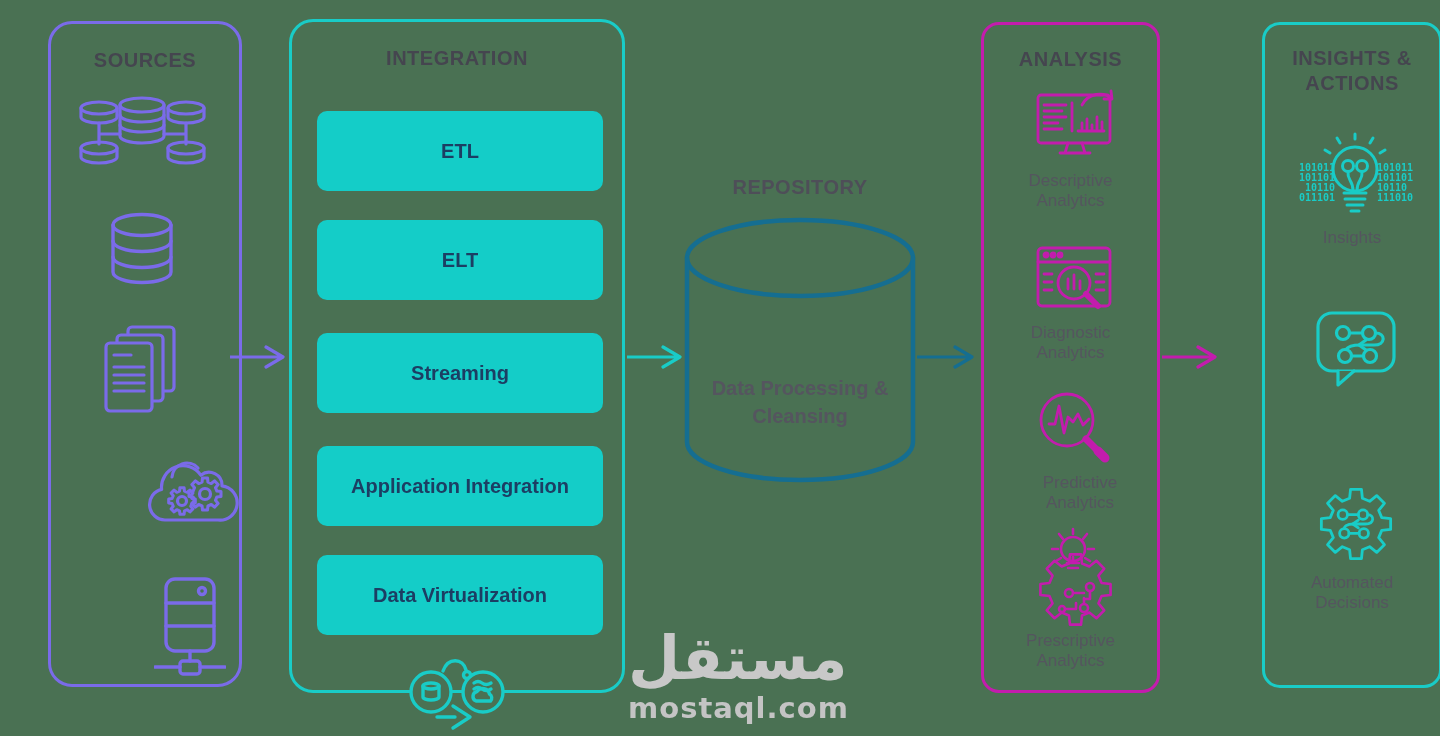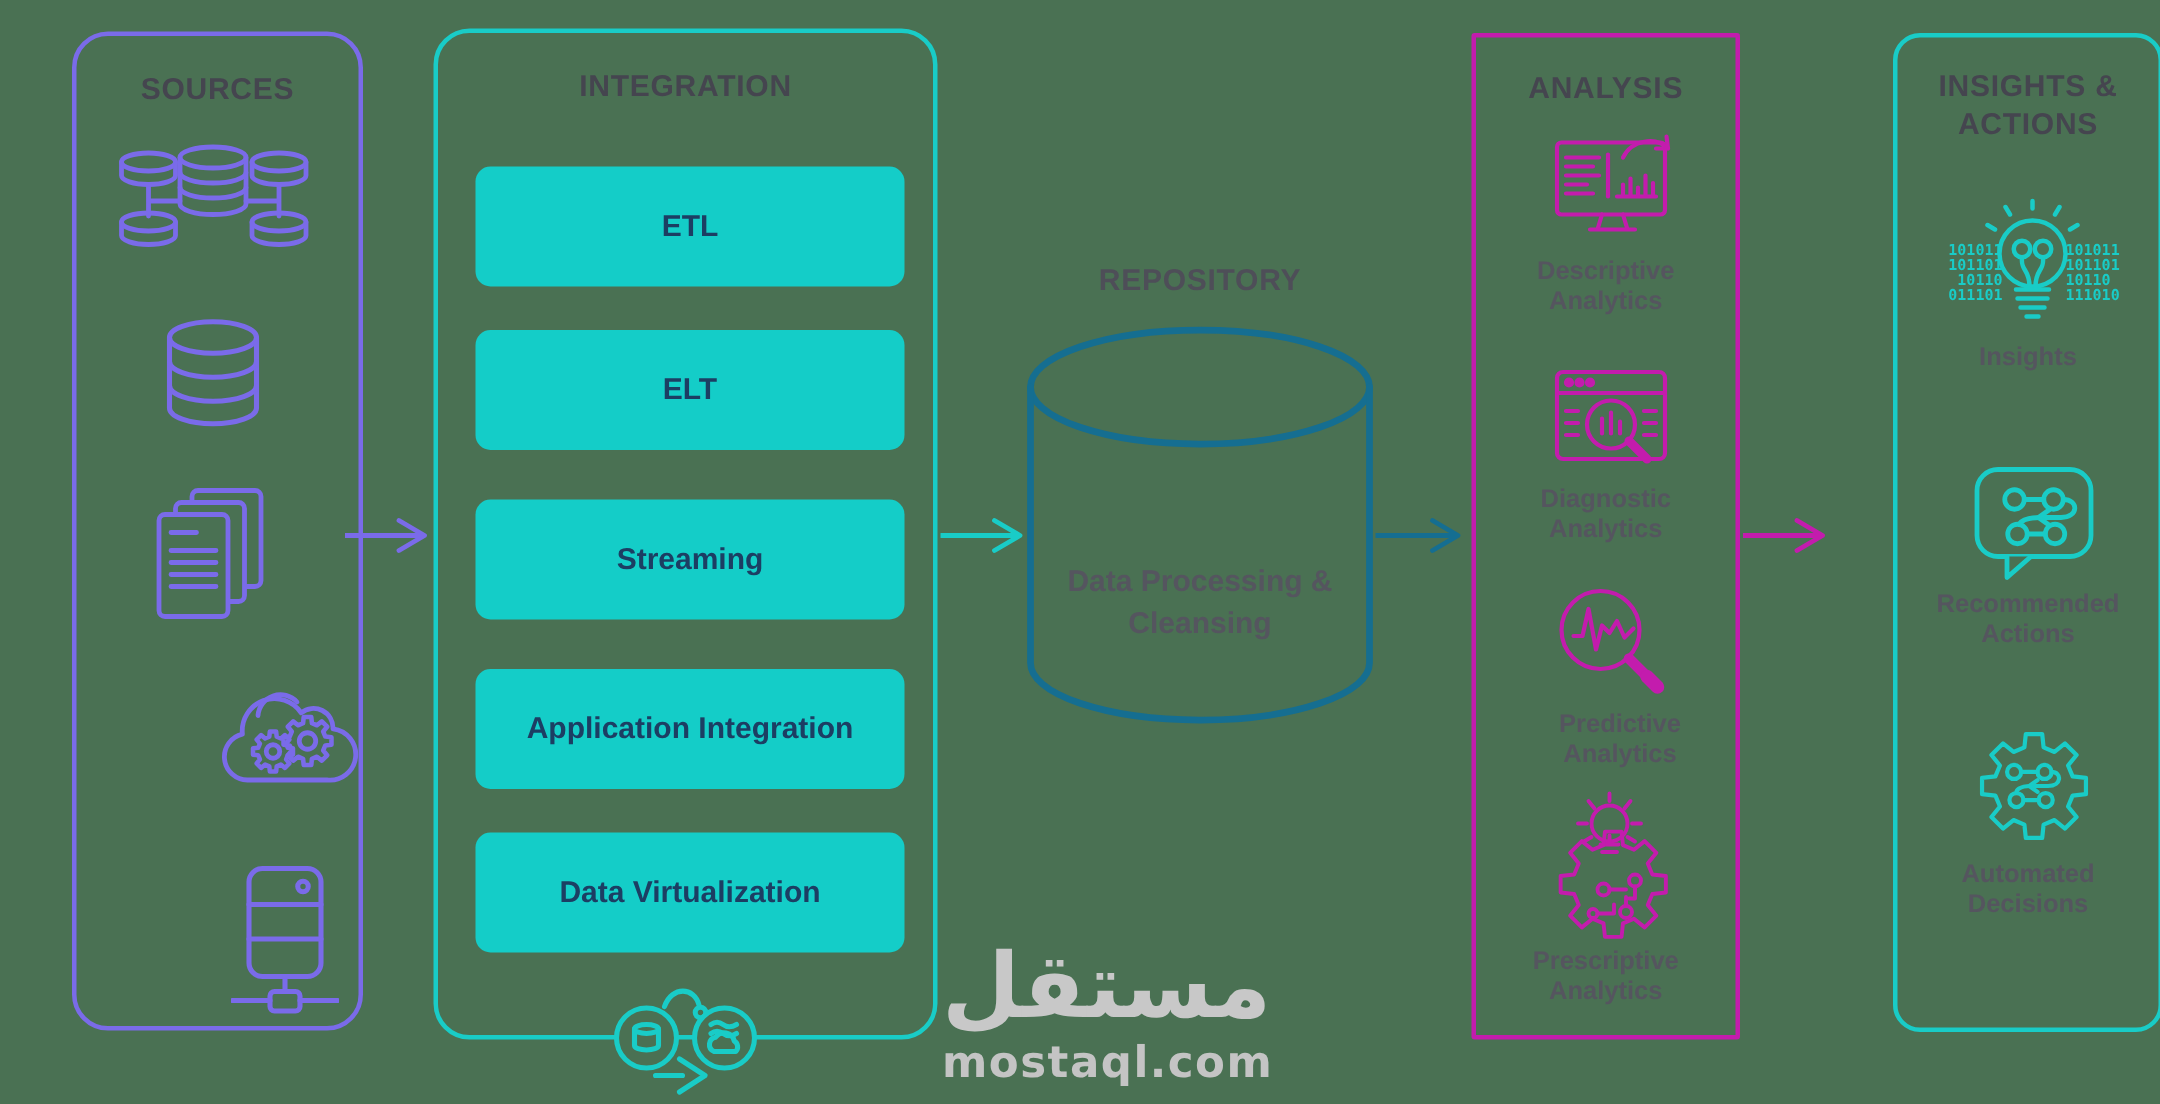--- a/index.html
+++ b/index.html
@@ -6,21 +6,21 @@
   body{width:1440px;height:736px;position:relative;overflow:hidden;
        background:#4A7153;font-family:"Liberation Sans",sans-serif;}
   .abs{position:absolute;}
   .box{position:absolute;border:3px solid;border-radius:24px;box-sizing:border-box;}
   .title{position:absolute;left:0;right:0;text-align:center;
          font-weight:bold;font-size:20px;letter-spacing:.5px;color:#45454F;}
   .btn{position:absolute;left:25px;width:286px;height:80px;border-radius:10px;
        background:#14CDC8;display:flex;align-items:center;justify-content:center;
        color:#1C3E63;font-weight:bold;font-size:20px;}
   .item-label{position:absolute;left:0;right:0;text-align:center;color:#55555F;
-              font-weight:bold;font-size:17px;line-height:1.15;}
+              font-weight:normal;font-size:17px;line-height:1.15;}
   svg{display:block;}
   .stroke{fill:none;stroke-linecap:round;stroke-linejoin:round;}
   .binary{position:absolute;font-family:"DejaVu Sans Mono",monospace;
           font-weight:bold;font-size:10px;line-height:10px;color:#19CCC7;}
   .watermark-ar{position:absolute;color:#C8C8C8;font-family:"DejaVu Sans",sans-serif;
                 font-weight:bold;font-size:60px;line-height:60px;}
   .watermark-en{position:absolute;color:#C4C4C4;font-family:"DejaVu Sans",sans-serif;
                 font-weight:bold;font-size:29px;letter-spacing:1px;}
 </style>
 </head>
@@ -137,21 +137,21 @@
   </g>
 </svg>
 <div class="abs" style="left:690px;top:340px;width:220px;text-align:center;color:#55555F;font-weight:bold;font-size:20px;line-height:1.4;margin-top:34px;">Data Processing &amp; Cleansing</div>
 
 <svg class="abs" style="left:917px;top:345px;" width="60" height="24" viewBox="0 0 60 24">
   <g class="stroke" stroke="#156E91" stroke-width="3.2" stroke-linecap="butt">
     <path d="M0,12 H52 M38,2 L55,12 L38,22"></path>
   </g>
 </svg>
 
-<div class="box" style="left:981px;top:22px;width:179px;height:671px;border-color:#C31CAD;border-radius:2px;">
+<div class="box" style="left:981px;top:22px;width:179px;height:671px;border-color:#C31CAD;border-radius:18px;">
   <div class="title" style="top:23px;">ANALYSIS</div>
 
   <svg class="abs" style="left:48px;top:64px;" width="86" height="76" viewBox="0 0 86 76">
     <g class="stroke" stroke="#C31CAD" stroke-width="2.8">
       <rect x="6" y="6" width="72" height="48" rx="3"></rect>
       <path d="M12,16 H34 M12,22 H30 M12,28 H34 M12,34 H26 M12,40 H30"></path>
       <path d="M40,14 V42"></path>
       <path d="M46,42 H72 M50,42 V34 M55,42 V30 M60,42 V36 M65,42 V28 M70,42 V33"></path>
       <path d="M50,16 C56,4 72,2 80,10 M80,10 L72,10 M80,10 L79,2"></path>
       <path d="M36,54 L33,64 H53 L50,54 M28,64 H58"></path>
@@ -239,21 +239,20 @@
       <path d="M22,60 V74 L38,60" fill="#4A7153"></path>
       <circle cx="27" cy="22" r="6.5"></circle>
         <circle cx="53" cy="22" r="6.5"></circle>
       <circle cx="29" cy="45" r="6.5"></circle>
         <circle cx="54" cy="45" r="6.5"></circle>
       <path d="M33.5,22 H46.5 M59.5,22 C70,22 70,34 58,34 H44"></path>
       <path d="M50,29 L43,34 L50,39"></path>
       <path d="M44,34 C34,34 31,37 30,38.5 M35.5,45 H47.5"></path>
     </g>
   </svg>
-  <div class="item-label" style="top:368px;padding:0 22px;">Recommended Actions</div>
 
   <svg class="abs" style="left:52px;top:460px;" width="78" height="78" viewBox="0 0 100 100">
     <g class="stroke" stroke="#19CCC7" stroke-width="3.6">
       <use href="#gear"></use>
       <circle cx="33" cy="38" r="6"></circle>
         <circle cx="59" cy="38" r="6"></circle>
       <circle cx="35" cy="62" r="6"></circle>
         <circle cx="60" cy="62" r="6"></circle>
       <path d="M39,38 H53 M65,38 C74,38 74,50 62,50 H47"></path>
       <path d="M53,45 L46,50 L53,55"></path>

